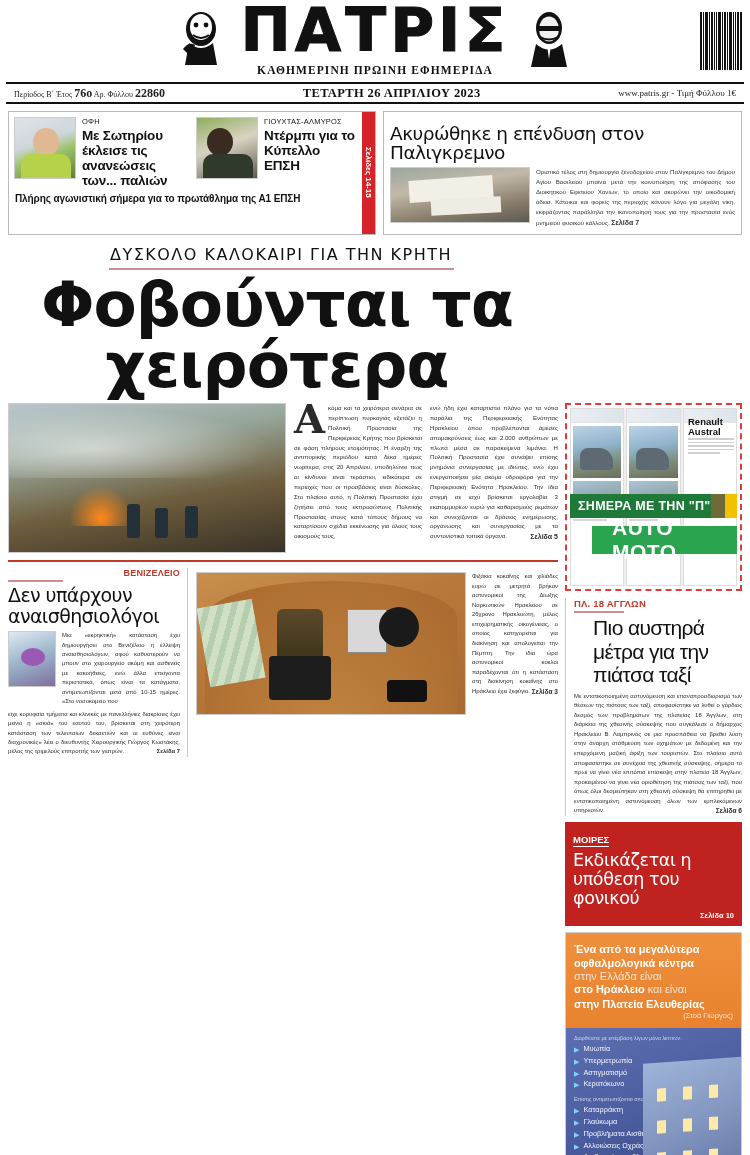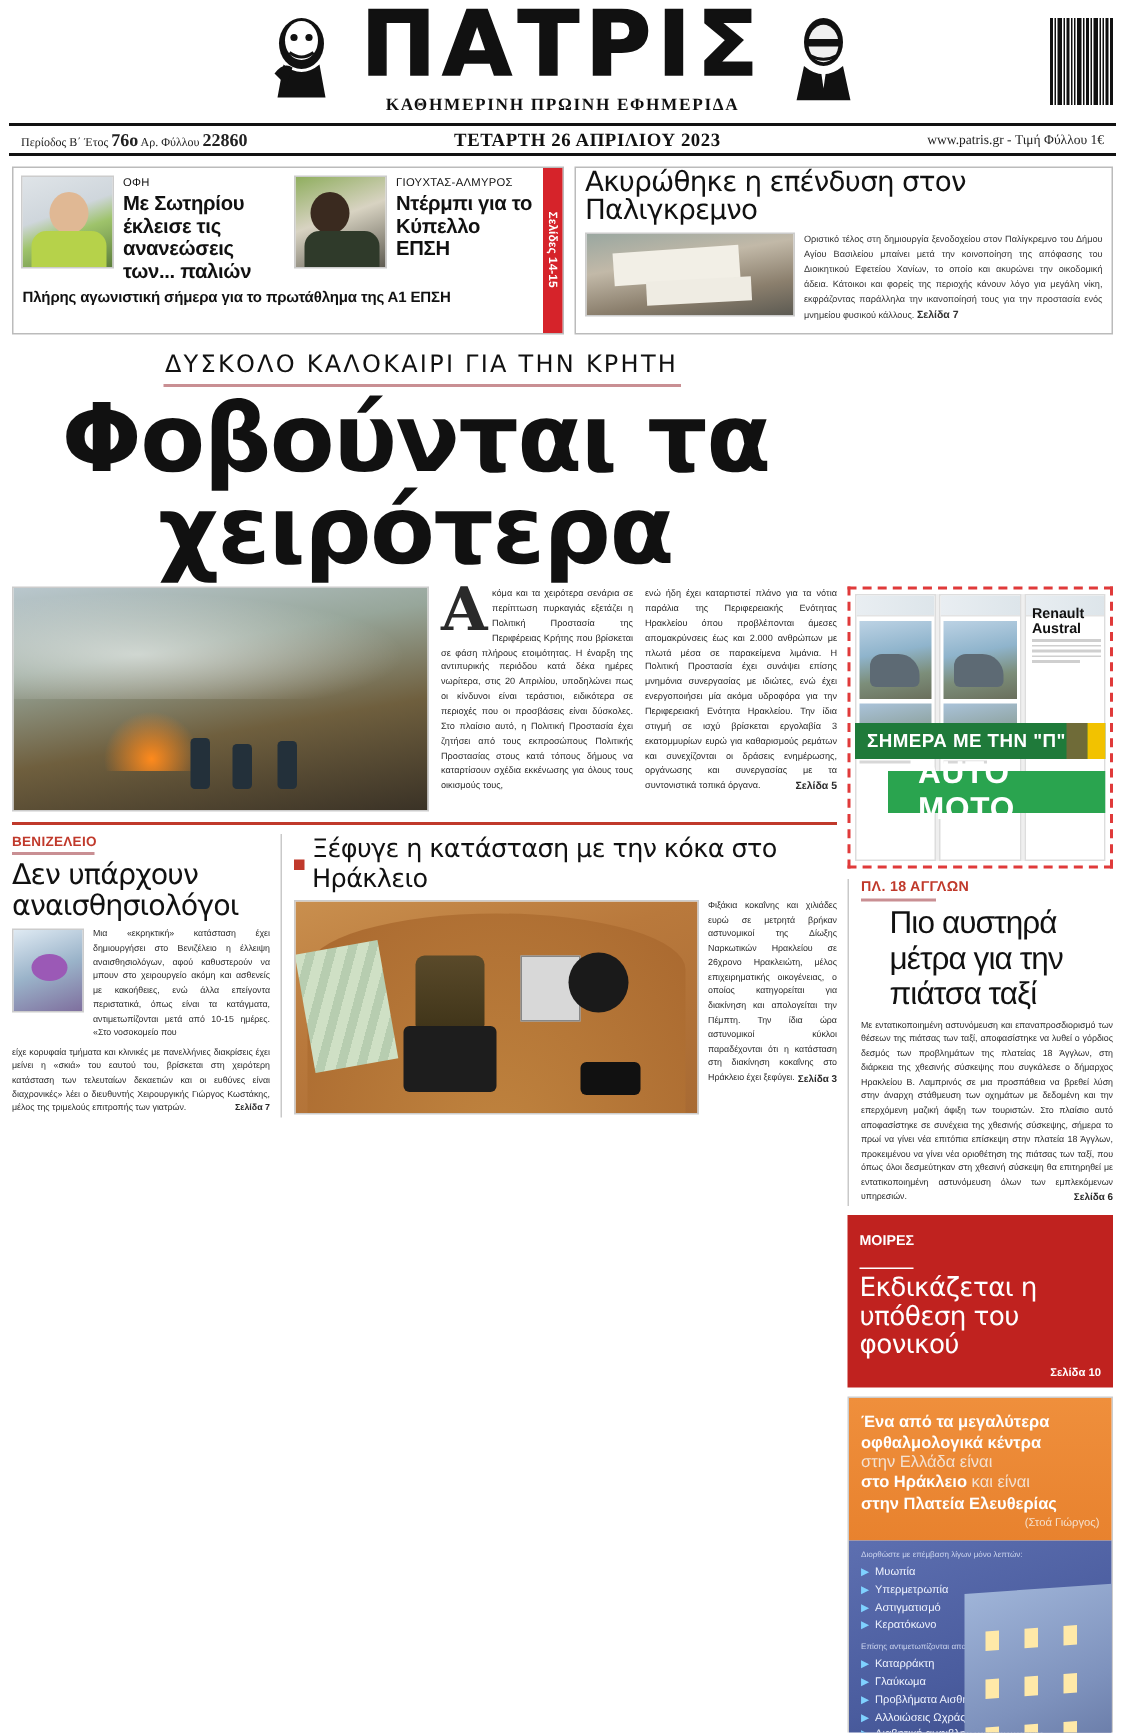--- a/index.html
+++ b/index.html
@@ -52,21 +52,21 @@
   .sp-photo .head { position:absolute; left:18px; top:10px; width:26px; height:28px; border-radius:50%; background:#e0b894; }
   .sp-photo .body { position:absolute; left:6px; top:36px; width:50px; height:26px; border-radius:10px 10px 0 0; background:#b6d24a; }
   .sp-txt { padding-left: 6px; }
   .sp-kicker { font-size: 7.5px; font-weight: 400; letter-spacing:.2px; margin-bottom:2px; }
   .sp-head { font-size: 13.5px; font-weight: 800; line-height: 1.12; letter-spacing:-.2px; }
   .sports-foot { font-size: 10px; font-weight: 800; padding: 3px 6px 4px 6px; border-top:0; letter-spacing:-.1px;}
   .sp-side { position:absolute; right:0; top:0; bottom:0; width: 13px; background:#d6232a; color:#fff;
     writing-mode: vertical-rl; text-orientation: mixed; display:flex; align-items:center; justify-content:center;
     font-size: 8px; font-weight:700; }
 
-  .pali-box { flex: 1; border: 1px solid #bbb; padding: 0 6px 5px 6px; }
+  .pali-box { flex: 1; border: 1px solid #bbb; padding: 12px 6px 5px 6px; }
   .pali-head { font-size: 18.5px; font-weight: 400; letter-spacing:-.5px; line-height:1.05; margin-bottom:4px;
     font-family: "DejaVu Sans", sans-serif; }
   .pali-body { display:flex; gap: 6px; }
   .pali-photo { width: 140px; height: 56px; flex:none; border:1px solid #ccc;
     background: linear-gradient(170deg,#9aa7a0 0%, #c2b9a8 35%, #8b7f6d 70%, #5c5a52 100%); position:relative; overflow:hidden; }
   .pali-photo .banner { position:absolute; left:18px; top:10px; width:84px; height:22px; background:#f2efe6; transform: rotate(-4deg); }
   .pali-photo .banner2 { position:absolute; left:40px; top:30px; width:70px; height:16px; background:#efece3; transform: rotate(-3deg); }
   .pali-text { font-size: 6.1px; line-height: 1.65; text-align: justify; color:#333; }
   .pali-text b { font-size: 7px; }
 
@@ -96,21 +96,21 @@
   .hero-text { display:flex; gap: 8px; font-size: 6.1px; line-height: 1.62; text-align: justify; color:#2a2a2a; }
   .hero-text .c { width: 128px; }
   .dropcap { float:left; font-family:"DejaVu Serif",serif; font-size: 40px; line-height: .78; font-weight:700; padding-right:3px; }
   .hero-text b { font-size: 7px; }
 
   .hr-red { height: 2px; background: #c0392b; margin: 7px 0 0 0; }
 
   
   .band2 { display:flex; gap: 8px; padding: 6px 0 0 0; }
   .veniz { width: 180px; border-right: 1px solid #c9c9c9; padding-right: 7px; }
-  .veniz-kicker { color:#c0392b; font-weight:800; font-size: 9px; letter-spacing:.2px; }
+  .veniz-kicker { color:#c0392b; font-weight:800; font-size: 9px; letter-spacing:.2px;text-align:right; }
   .veniz-rule { width: 55px; height:2px; background:#c98f93; margin:2px 0 3px 0; }
   .veniz-head { font-size: 19px; line-height: 1.08; font-family:"DejaVu Sans",sans-serif; letter-spacing:-.6px; }
   .veniz-body { display:flex; gap:6px; margin-top:5px; }
   .veniz-photo { width: 48px; height: 56px; flex:none; border:1px solid #ccc;
     background: linear-gradient(160deg,#dfeaf3,#9ab3c9 50%,#7f6f9e); position:relative; overflow:hidden; }
   .veniz-photo .mask { position:absolute; left:12px; top:16px; width:24px; height:18px; background:#9b59b6; border-radius:50%; }
   .veniz-text { font-size: 5.9px; line-height: 1.6; text-align: justify; color:#2a2a2a; }
   .veniz-text2 { font-size: 5.9px; line-height:1.6; text-align:justify; margin-top:3px; color:#2a2a2a; }
 
   .koka { flex:1; }
@@ -150,21 +150,21 @@
   .auto-band2 { position:absolute; left: 22px; right:0; top: 118px; height: 28px; background:#2aa44f; color:#fff;
     font-weight:800; font-size: 21px; display:flex; align-items:center; justify-content:center; letter-spacing:.5px;padding-left:20px; }
 
   .r-kicker { color:#c0392b; font-weight:800; font-size: 9.5px; letter-spacing:.2px; }
   .r-rule { width: 50px; height:2px; background:#c98f93; margin:2px 0 3px 0; }
   .r-head { font-size: 21px; line-height:1.12; font-family:Liberation Sans, sans-serif; letter-spacing:-.6px;margin-left:19px; }
   .r-text { font-size: 5.9px; line-height:1.62; text-align:justify; color:#2a2a2a; margin-top:5px; }
   .r-text b { font-size: 6.6px; }
 
   .moires { background:#c0221f; color:#fff; padding: 7px 8px 6px 8px; margin-top:6px; }
-  .moires .k { font-weight:800; font-size: 9.5px; border-bottom:1px solid #fff; display:inline-block; padding-bottom:12px; }
+  .moires .k { font-weight:800; font-size: 9.5px; border-bottom:1px solid #fff; display:inline-block; padding-bottom:1px; }
   .moires .h { font-size: 17.5px; line-height:1.1; margin-top:4px; font-family:"DejaVu Sans",sans-serif; letter-spacing:-.4px; }
   .moires .p { text-align:right; font-size: 7.5px; font-weight:800; margin-top:2px; }
 
   .emme { margin-top: 6px; border:1px solid #ccc; }
   .emme-top { background: linear-gradient(#ef8f3c,#e8822e); padding: 9px 8px 8px 8px; color:#fff; }
   .emme-top .l1 { font-size: 11px; font-weight:800; line-height:1.3; }
   .emme-top .l2 { font-size: 11px; color:#f3e2d3; font-weight:400; }
   .emme-top .l3 { font-size: 7.5px; color:#f5dfca; text-align:right; }
   .emme-mid { background: linear-gradient(160deg,#5d6fb0 0%, #4a5c9e 45%, #2f3d73 100%); position:relative; height: 200px; overflow:hidden; padding: 6px 8px; }
   .emme-mid .note { font-size: 5.4px; color:#cdd6ef; line-height:1.5; }
@@ -323,24 +323,20 @@
               </div>
             <div class="veniz-text">Μια «εκρηκτική» κατάσταση έχει δημιουργήσει στο Βενιζέλειο η έλλειψη αναισθησιολόγων, αφού καθυστερούν να μπουν στο χειρουργείο ακόμη και ασθενείς με κακοήθειες, ενώ άλλα επείγοντα περιστατικά, όπως είναι τα κατάγματα, αντιμετωπίζονται μετά από 10-15 ημέρες. «Στο νοσοκομείο που</div>
           </div>
           <div class="veniz-text2">
             <span>είχε κορυφαία τμήματα και κλινικές με πανελλήνιες διακρίσεις έχει μείνει η «σκιά» του εαυτού του, βρίσκεται στη χειρότερη κατάσταση των τελευταίων δεκαετιών και οι ευθύνες είναι διαχρονικές» λέει ο διευθυντής Χειρουργικής Γιώργος Κωστάκης, μέλος της τριμελούς επιτροπής των γιατρών.</span>
             <b style="float:right">Σελίδα 7</b>
           </div>
         </div>
 
         <div class="koka">
-          <div class="koka-head">
-            <span class="sq-red"></span>
-            <span>Ξέφυγε η κατάσταση με την κόκα στο Ηράκλειο</span>
-          </div>
           <div class="koka-body">
             <div class="koka-photo">
               <div class="tbl"></div>
                 <div class="money"></div>
                 <div class="jar"></div>
               <div class="phone"></div>
                 <div class="scale"></div>
                 <div class="grinder"></div>
                 <div class="key"></div>
             </div>

